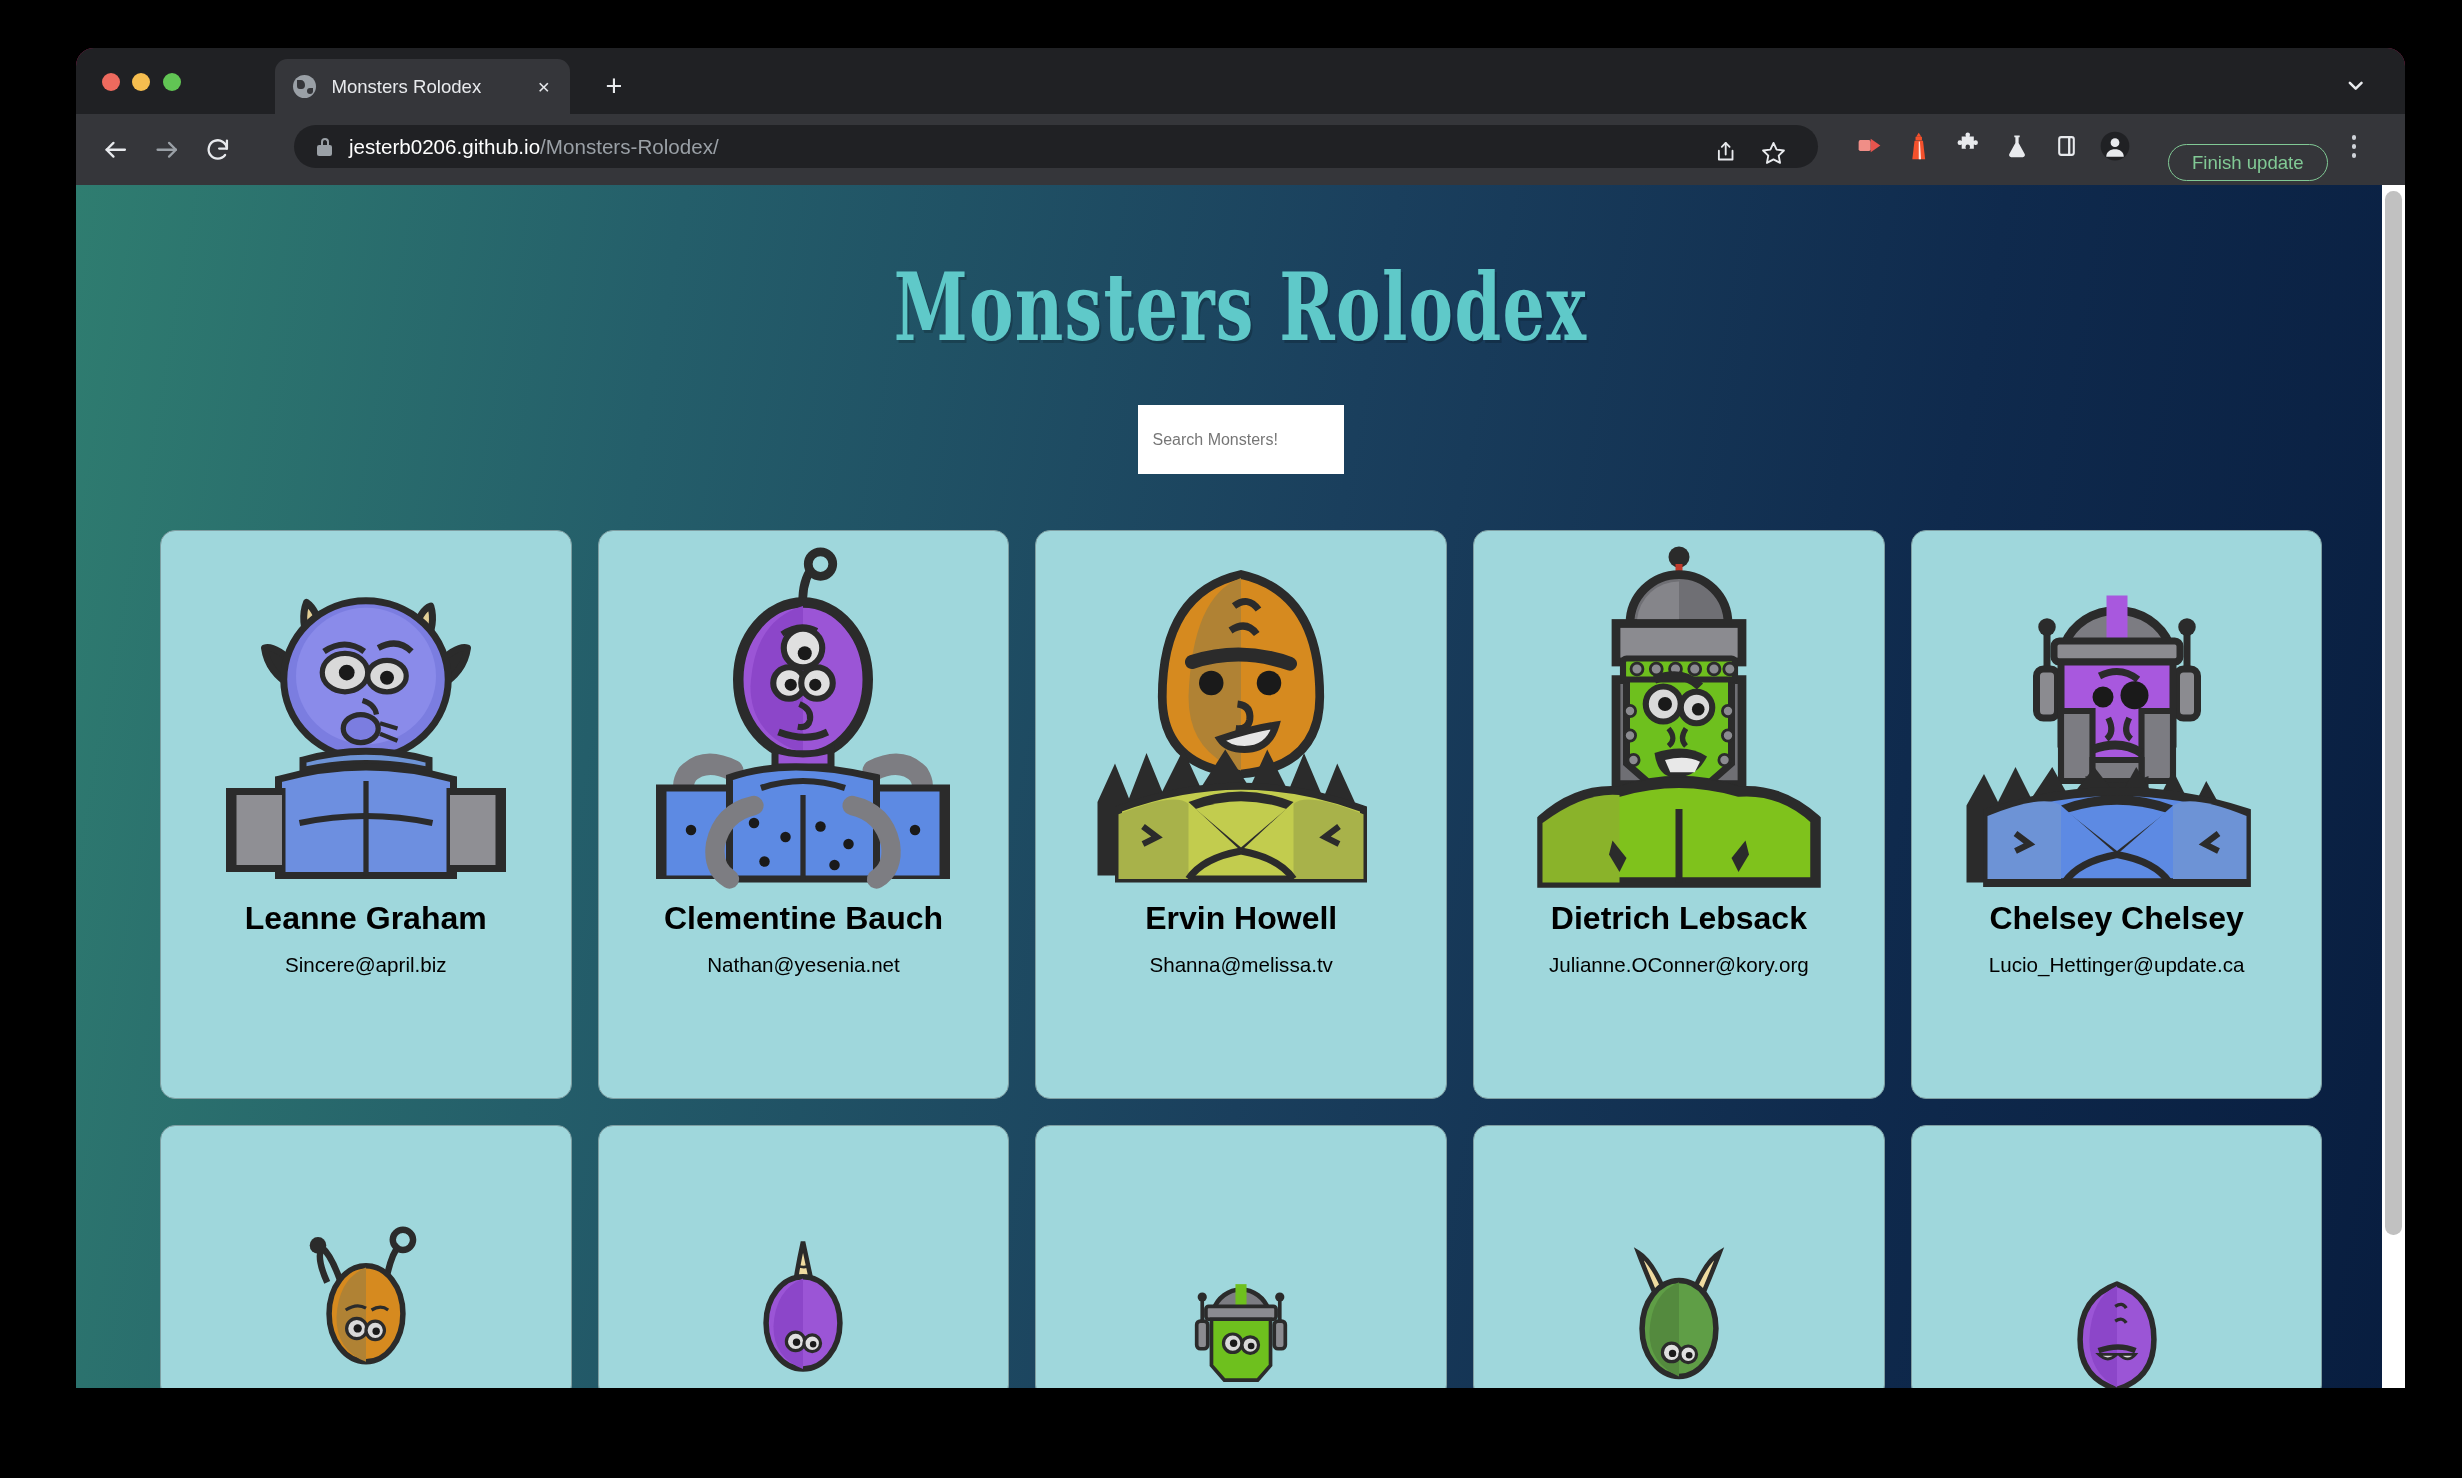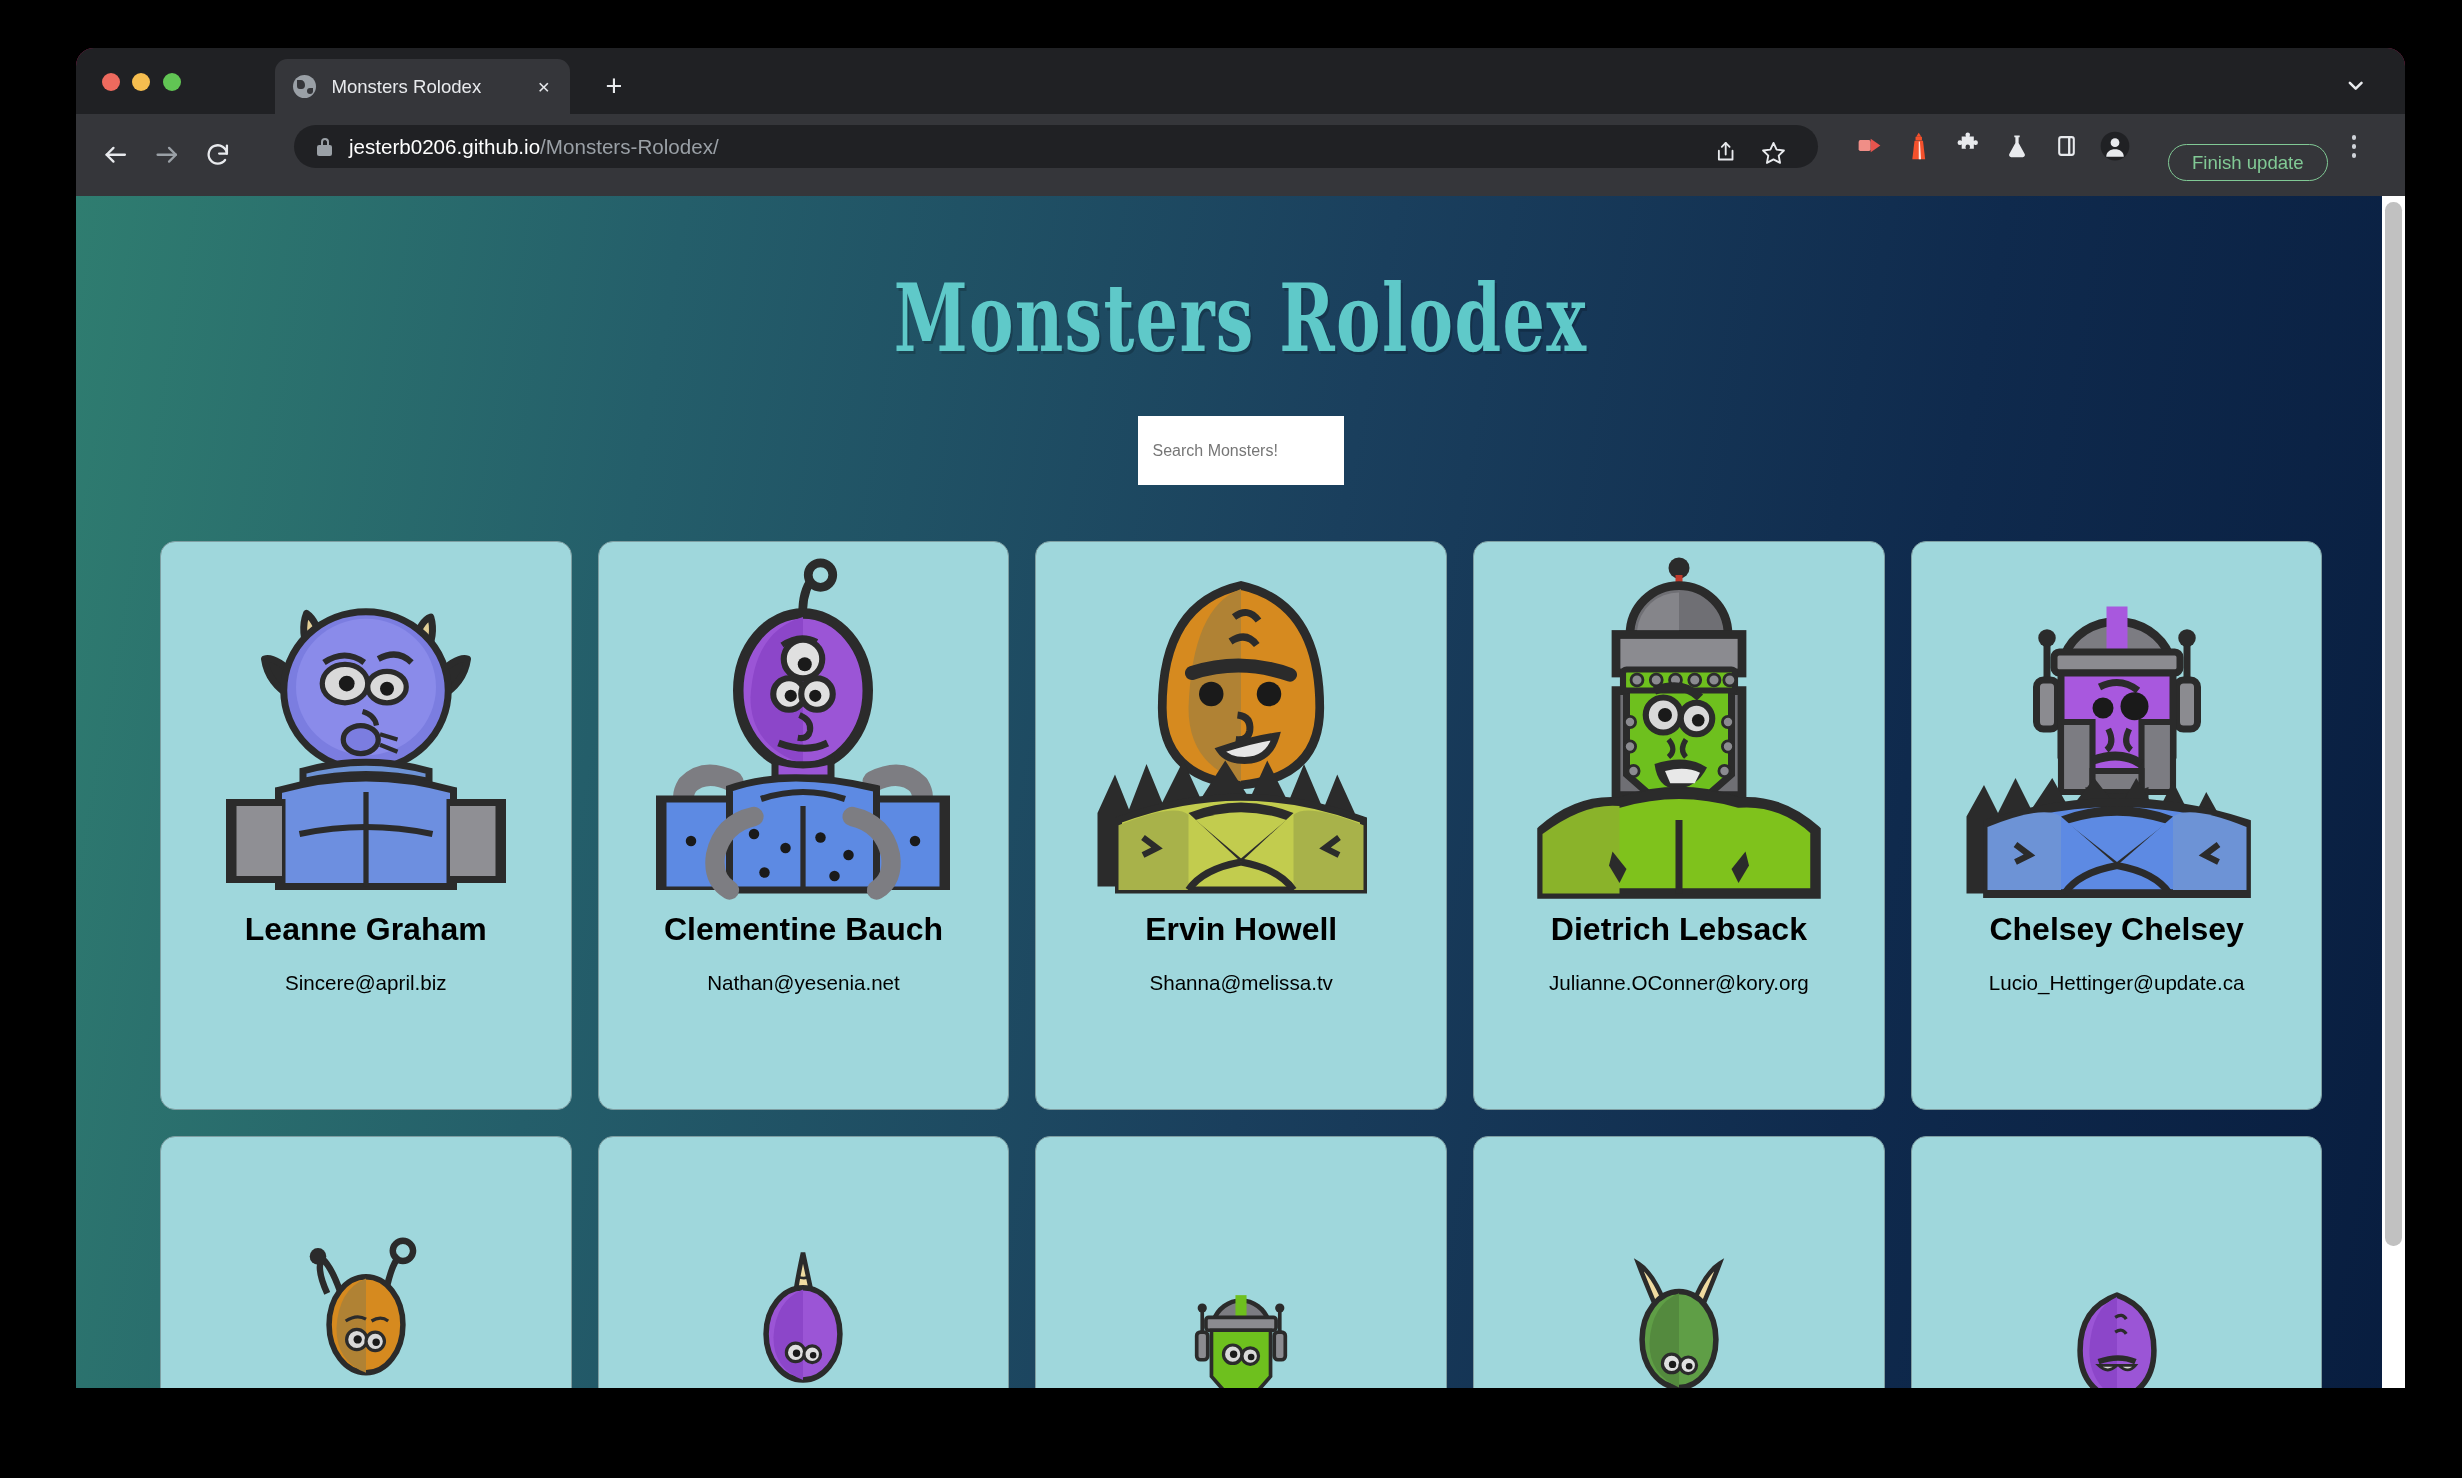--- a/index.html
+++ b/index.html
@@ -79,21 +79,21 @@
   }
   #tab-search-button {
     position: absolute; right: 32px; top: 20.6px;
     width: 34px; height: 34px;
     display: flex; align-items: center; justify-content: center;
   }
 
   
   #toolbar {
     position: relative;
-    height: 82px;
+    height: 71px;
     background: #35363a;
     display: flex; align-items: center;
   }
   .nav-btn {
     width: 43px; height: 43px;
     margin-left: 8.2px;
     display: flex; align-items: center; justify-content: center;
     color: #e8eaed;
   }
   .nav-btn:first-child { margin-left: 18px; }
@@ -226,21 +226,21 @@
   }
   .monster-art { width: 350px; height: 350px; display:block; }
   .monster-name {
     margin-top: 6.9px;
     font-size: 32px;
     font-weight: 700;
     color: #000;
     text-align: center;
   }
   .monster-email {
-    margin-top: 23px;
+    margin-top: 16px;
     font-size: 20.6px;
     color: #000;
     text-align: center;
   }
   
   #card-grid.row2 { margin-top: 26px; }
   .monster-card.partial { height: 275px; }
 
   
   #page-scrollbar {

